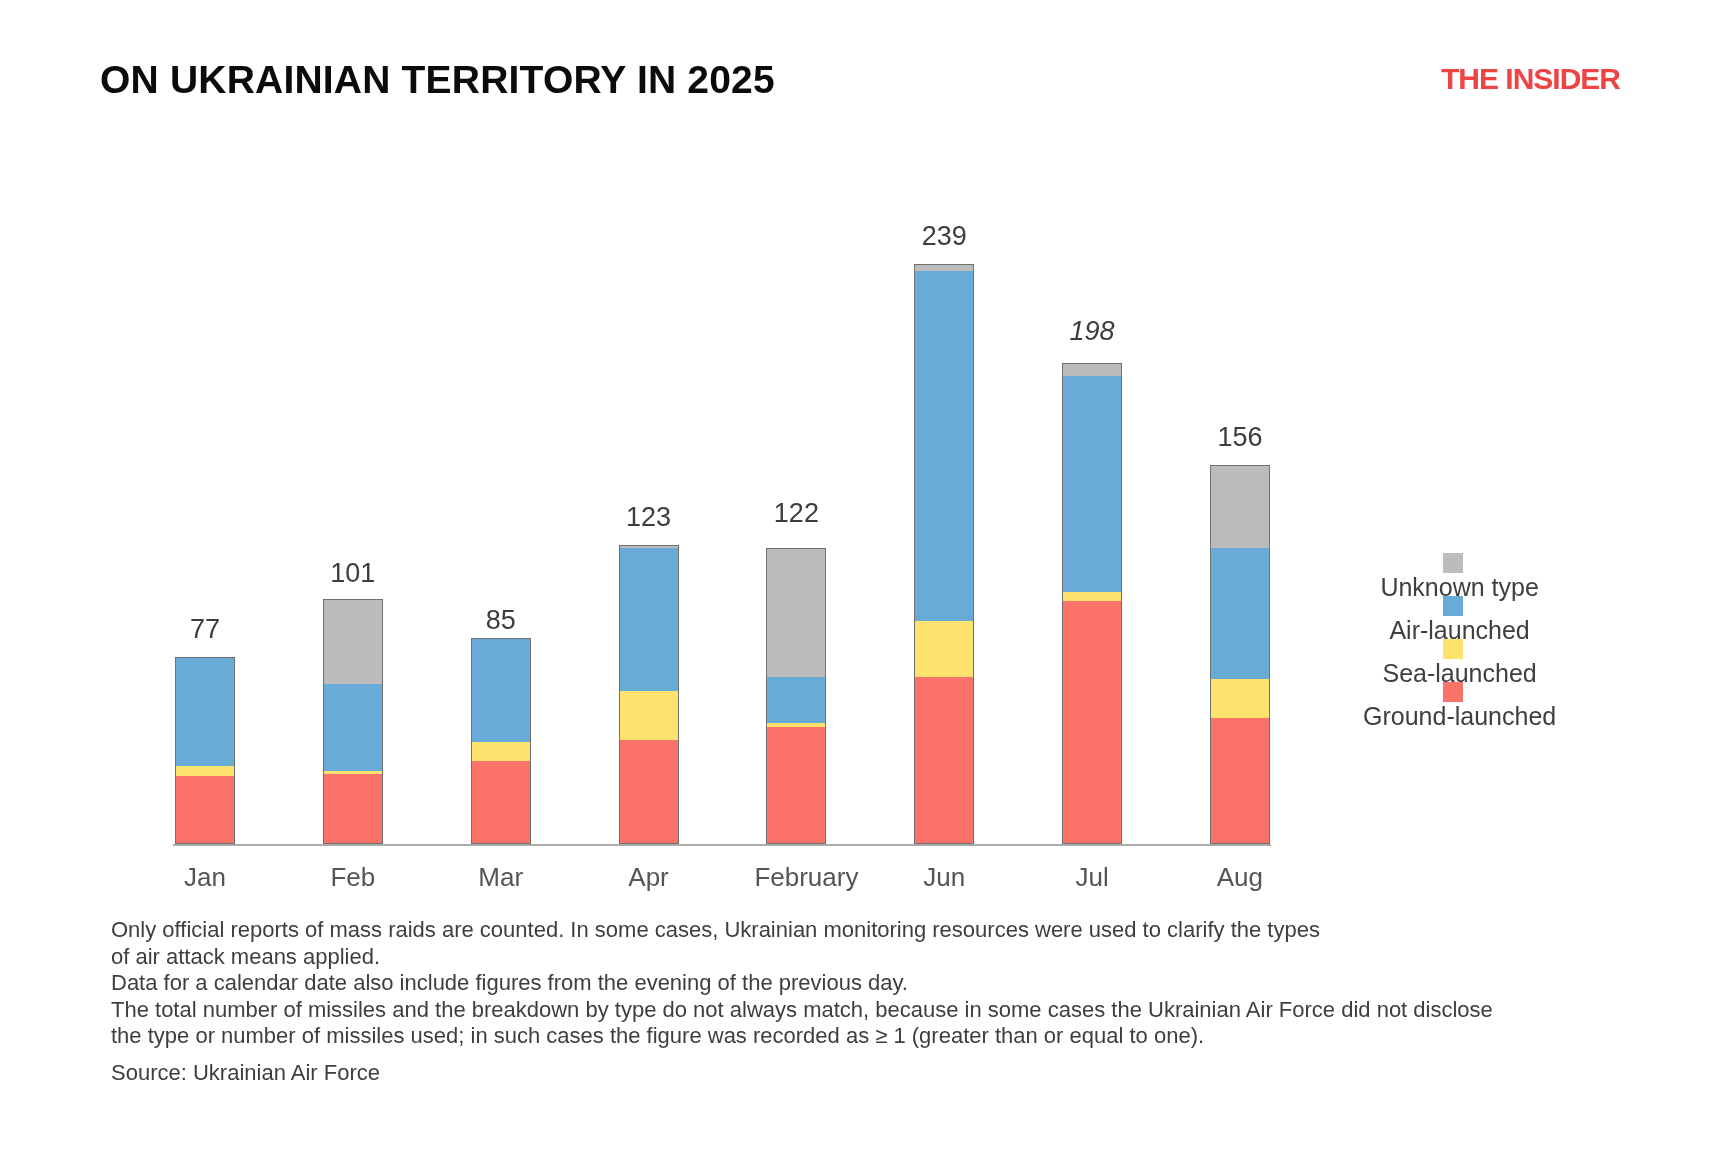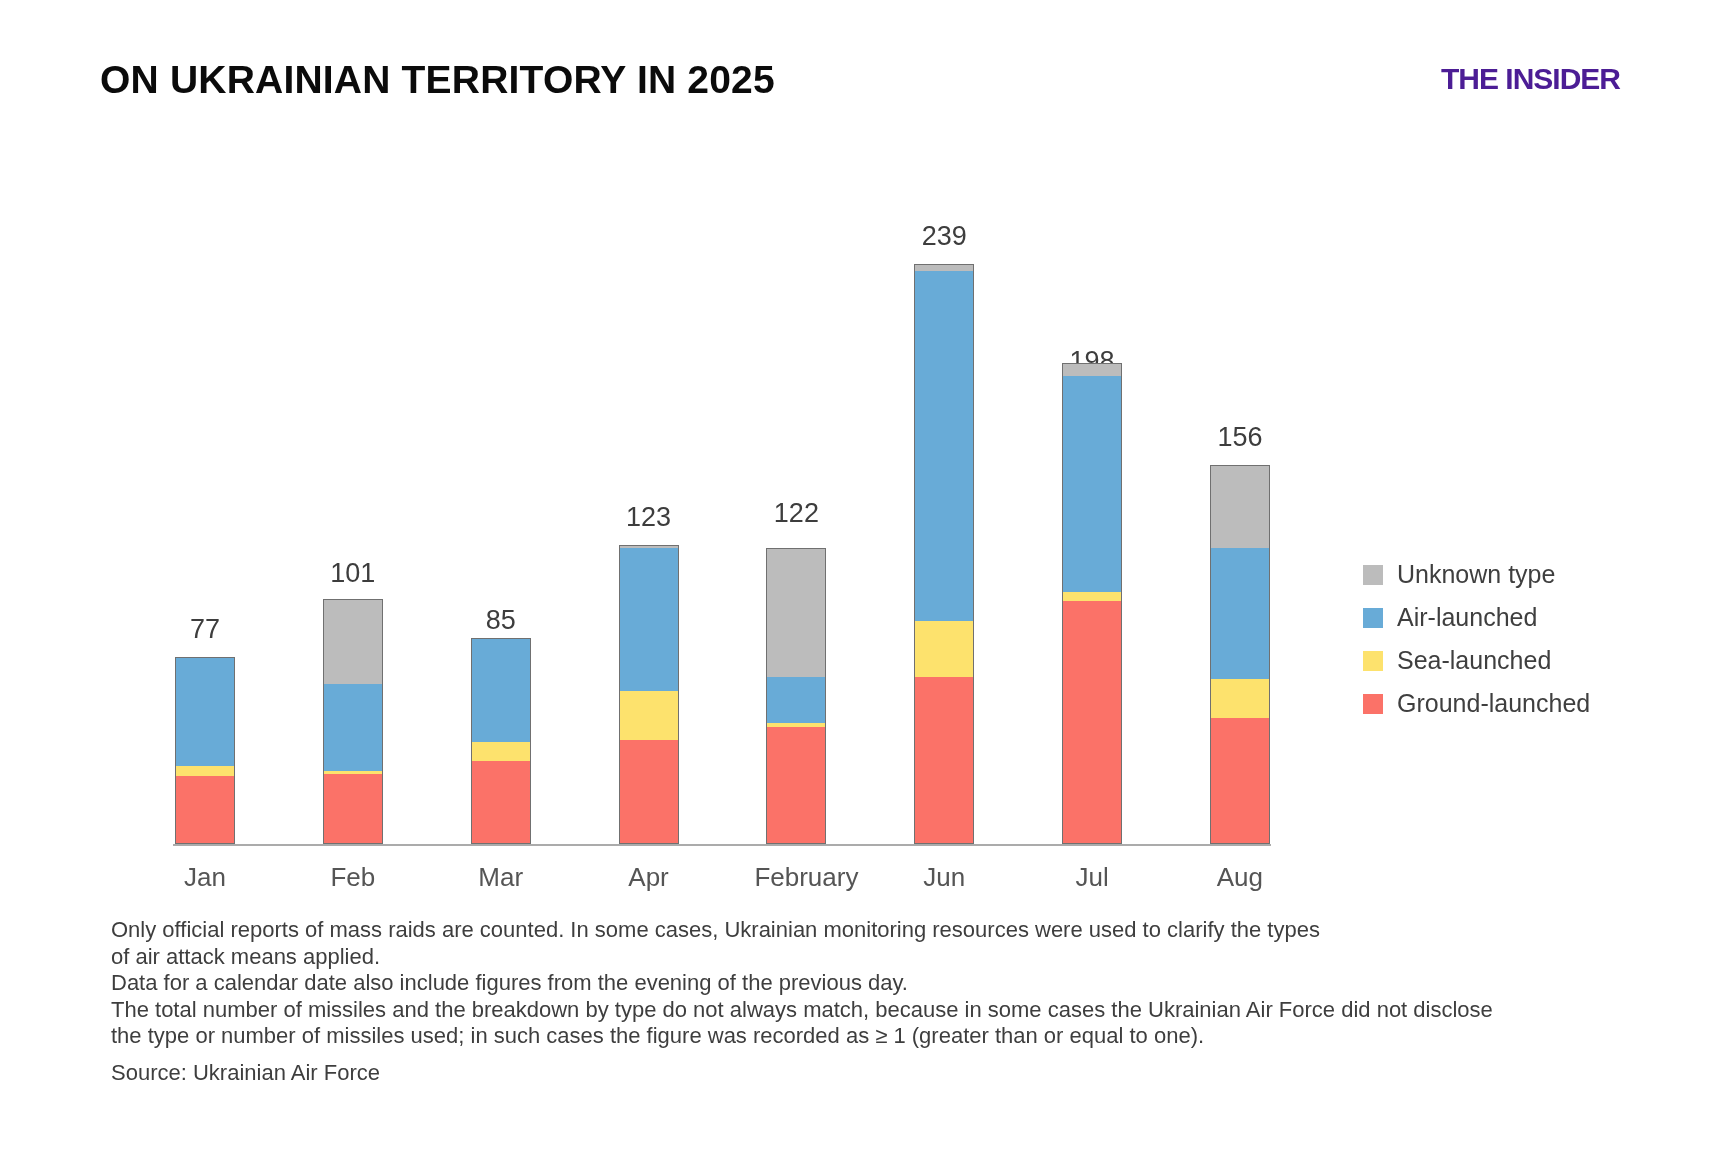--- a/index.html
+++ b/index.html
@@ -11,21 +11,21 @@
   }
   .page { position: absolute; inset: 0; background: #ffffff; }
 
   .title {
     position: absolute; left: 100px; top: 56px;
     font-size: 39px; line-height: 48px; font-weight: 700;
     color: #0b0b0b; letter-spacing: 0.2px;
   }
   .brand {
     position: absolute; right: 112px; top: 62px;
-    font-size: 30px; font-weight: 800; letter-spacing: -1px; color: #4c1d95;
+    font-size: 30px; font-weight: 800; letter-spacing: -1px; color: #ef4444;
   }
 
   .chart-plot {
     position: absolute; left: 175px; top: 184px;
     width: 1095px; height: 660px;
     display: flex; justify-content: space-between; align-items: flex-end;
   }
   .col { position: relative; width: 60px; height: 100%; }
   .bar {
     position: absolute; bottom: 0; left: 0; width: 100%;
@@ -43,21 +43,21 @@
   .month {
     position: absolute; top: calc(100% + 18px); width: 140%; left: -20%;
     text-align: center; font-size: 26px; color: #555555;
   }
   .axis-line {
     position: absolute; left: 173px; top: 844px; width: 1098px;
     border-top: 2px solid #ababab;
   }
 
   .legend { position: absolute; left: 1363px; top: 553px; }
-  .legend-row { display: flex; align-items: center; height: 43px; }
+  .legend-row { display: flex; align-items: center; height: 43px; flex-direction: column; }
   .legend-swatch { width: 20px; height: 20px; margin-right: 14px; flex: none; }
   .legend-label { font-size: 25px; color: #3f3f3f; }
 
   .footnotes {
     position: absolute; left: 111px; top: 917px;
     font-size: 22px; line-height: 26.5px; color: #3e3e3e;
   }
   .source {
     position: absolute; left: 111px; top: 1060px;
     font-size: 22px; color: #3e3e3e;
@@ -127,21 +127,21 @@
         <div class="total" style="bottom: 592.053px;">239</div>
         <div class="bar" style="height: 580.053px;">
           <div class="seg" style="height: 7.281px; background: rgb(188, 188, 188);"></div>
           <div class="seg" style="height: 349.488px; background: rgb(104, 171, 215);"></div>
           <div class="seg" style="height: 55.821px; background: rgb(253, 226, 109);"></div>
           <div class="seg" style="height: 167.463px; background: rgb(251, 114, 104);"></div>
         </div>
         <div class="month">Jun</div>
       </div>
       <div class="col">
-        <div class="total" style="bottom: 467px;">198</div>
+        <div class="total" style="bottom: 497px; font-style: italic;">198</div>
         <div class="bar" style="height: 480.546px;">
           <div class="seg" style="height: 12.135px; background: rgb(188, 188, 188);"></div>
           <div class="seg" style="height: 216.003px; background: rgb(104, 171, 215);"></div>
           <div class="seg" style="height: 9.708px; background: rgb(253, 226, 109);"></div>
           <div class="seg" style="height: 242.7px; background: rgb(251, 114, 104);"></div>
         </div>
         <div class="month">Jul</div>
       </div>
       <div class="col">
         <div class="total" style="bottom: 390.612px;">156</div>

